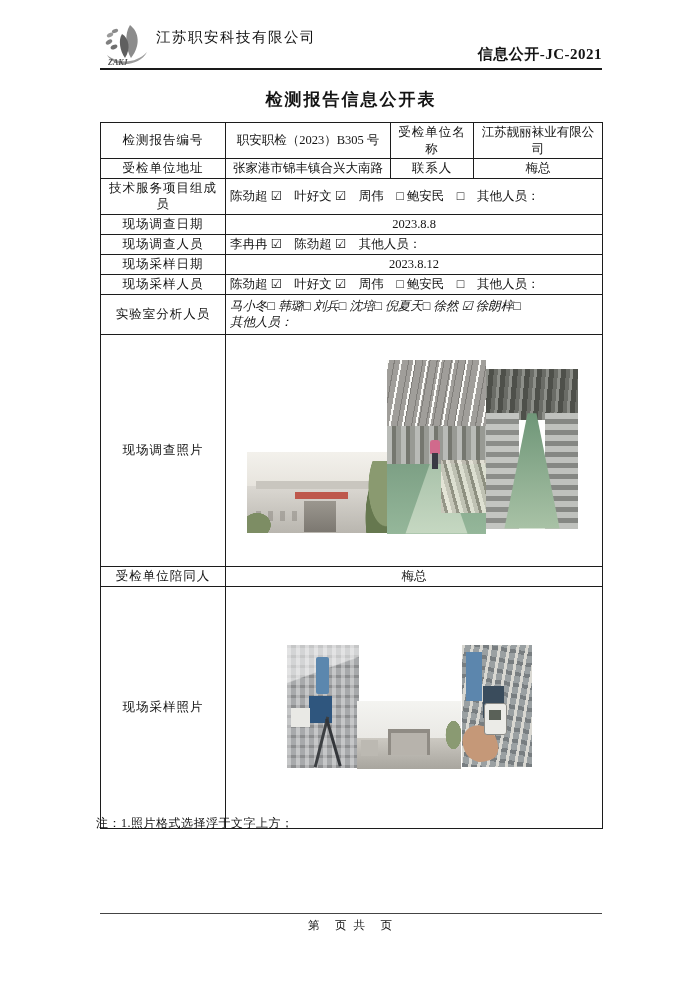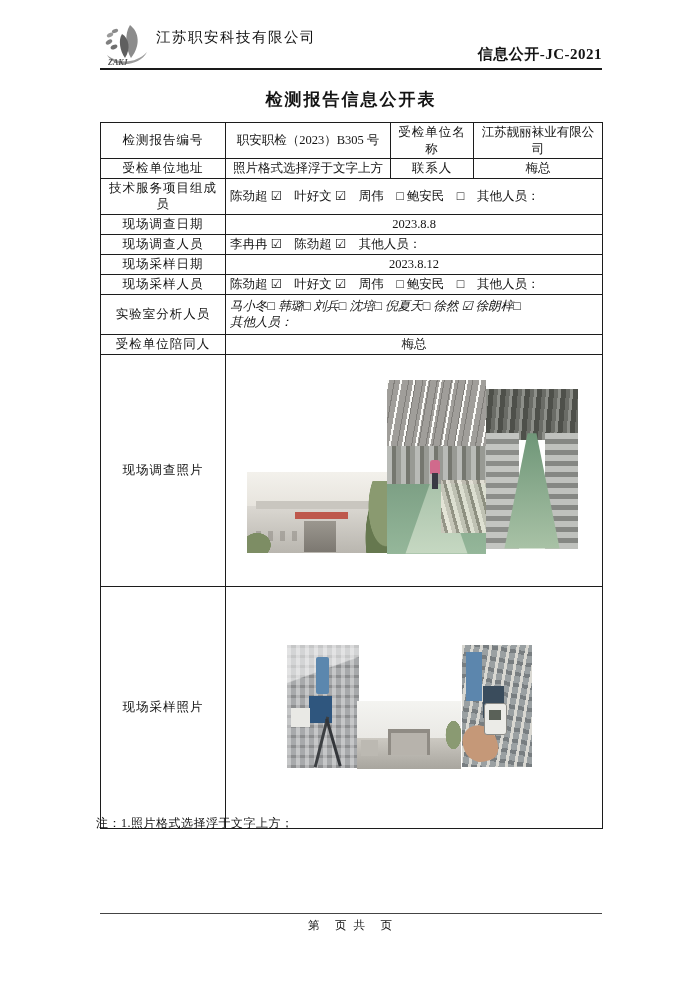--- a/index.html
+++ b/index.html
@@ -143,21 +143,21 @@
       </colgroup>
     <tbody>
         <tr style="height:36px">
       <td class="lab">检测报告编号</td>
       <td class="ctr">职安职检（2023）B305 号</td>
       <td class="lab">受检单位名称</td>
       <td class="ctr">江苏靓丽袜业有限公司</td>
     </tr>
     <tr style="height:20px">
       <td class="lab">受检单位地址</td>
-      <td class="ctr">照片格式选择浮于文字上方</td>
+      <td class="ctr">张家港市锦丰镇合兴大南路</td>
       <td class="lab">联系人</td>
       <td class="ctr">梅总</td>
     </tr>
     <tr style="height:20px">
       <td class="lab">技术服务项目组成员</td>
       <td class="lft" colspan="3">陈劲超 ☑　叶好文 ☑　周伟　□ 鲍安民　□　其他人员：</td>
     </tr>
     <tr style="height:20px">
       <td class="lab">现场调查日期</td>
       <td class="ctr" colspan="3">2023.8.8</td>
@@ -173,24 +173,20 @@
     <tr style="height:20px">
       <td class="lab">现场采样人员</td>
       <td class="lft" colspan="3">陈劲超 ☑　叶好文 ☑　周伟　□ 鲍安民　□　其他人员：</td>
     </tr>
     <tr style="height:40px">
       <td class="lab">实验室分析人员</td>
       <td class="lft two-line" colspan="3">
         <div>马小冬□ 韩璐□ 刘兵□ 沈培□ 倪夏天□ 徐然 ☑ 徐朗梓□</div>
         <div>其他人员：</div>
       </td>
-    </tr>
-    <tr style="height:20px">
-      <td class="lab">受检单位陪同人</td>
-      <td class="ctr" colspan="3">梅总</td>
     </tr>
     <tr style="height:232px">
       <td class="lab">现场调查照片</td>
       <td class="photocell" colspan="3">
         <div class="photo ph-a">
           <div class="a-sky"></div>
           <div class="a-facade"></div>
           <div class="a-roof"></div>
           <div class="a-sign"></div>
           <div class="a-gate"></div>
@@ -208,20 +204,24 @@
           <div class="b-legs"></div>
         </div>
         <div class="photo ph-c">
           <div class="c-top"></div>
           <div class="c-machl"></div>
           <div class="c-machr"></div>
           <div class="c-path"></div>
         </div>
       </td>
     </tr>
+    <tr style="height:20px">
+      <td class="lab">受检单位陪同人</td>
+      <td class="ctr" colspan="3">梅总</td>
+    </tr>
     <tr style="height:242px">
       <td class="lab">现场采样照片</td>
       <td class="photocell" colspan="3">
         <div class="photo ph-d">
           <div class="d-base"></div>
           <div class="d-blue1"></div>
           <div class="d-blue2"></div>
           <div class="d-white"></div>
           <div class="d-leg1"></div>
           <div class="d-leg2"></div>

